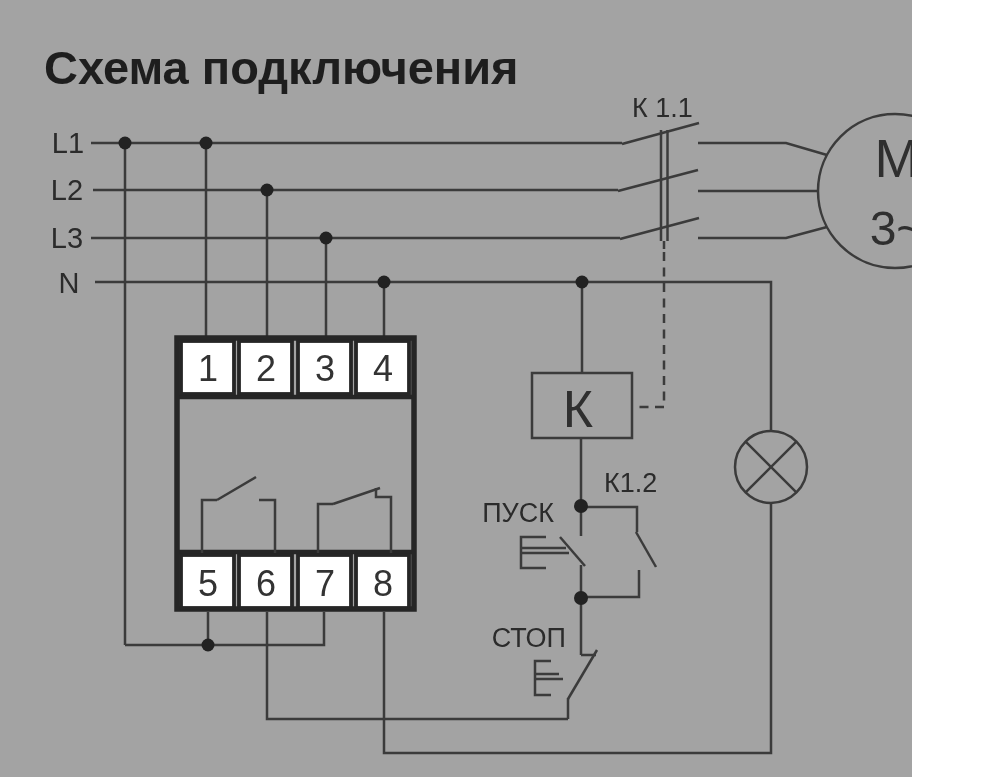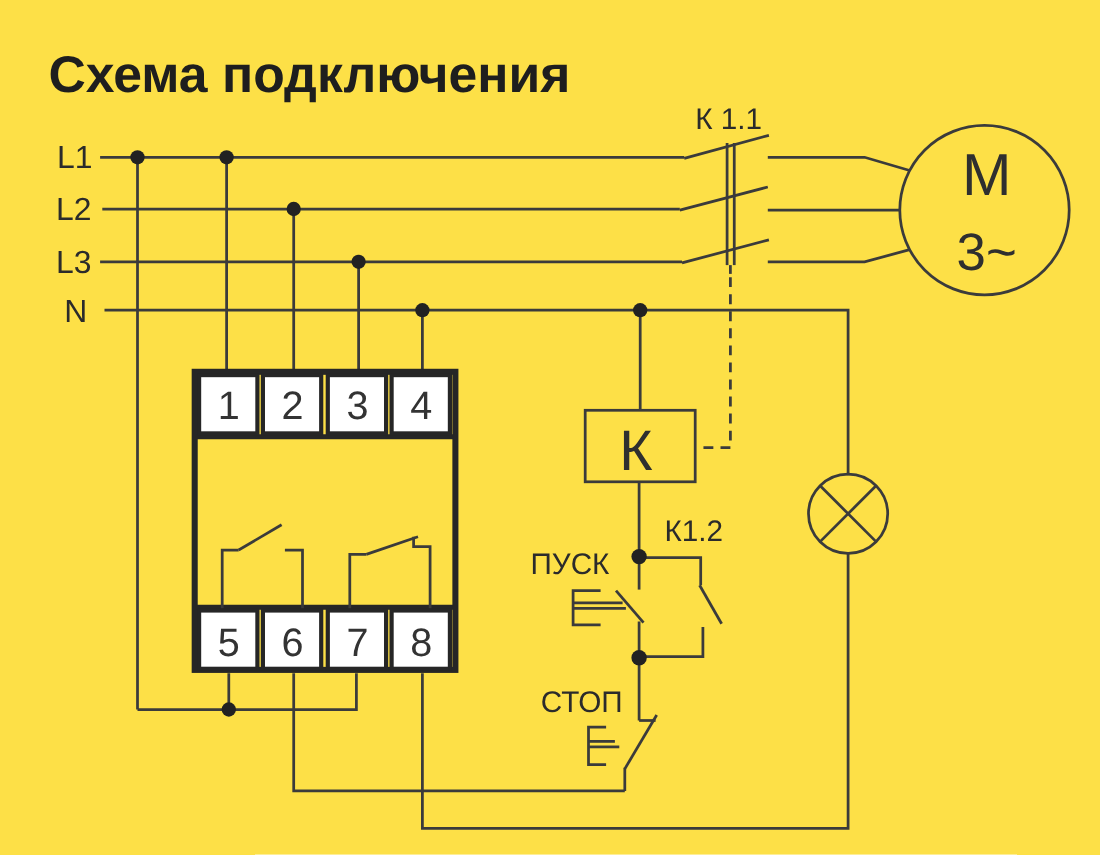--- a/index.html
+++ b/index.html
@@ -1,16 +1,16 @@
 <!DOCTYPE html>
 <html><head>
 <meta charset="utf-8">
 <style>
   html,body{margin:0;padding:0;background:#ffffff;}
-  .page{width:1000px;height:777px;background:#fde047;position:relative;overflow:hidden;
+  .page{width:912px;height:777px;background:#a3a3a3;position:relative;overflow:hidden;
         font-family:"Liberation Sans",sans-serif;text-align:right;}
   svg text{fill:#2b2b2b;font-family:"Liberation Sans",sans-serif;}
   .w{stroke:#3b3b3b;stroke-width:2.5;fill:none;}
   .wq{stroke:#3b3b3b;stroke-width:2.5;fill:none;stroke-linejoin:miter;}
   .dash{stroke:#3b3b3b;stroke-width:2.5;fill:none;stroke-dasharray:9 6.5;}
   .outer{stroke:#262626;stroke-width:5.5;fill:none;}
   .sep{stroke:#262626;stroke-width:4.5;fill:none;}
   .term{stroke:#262626;stroke-width:3.8;fill:#ffffff;}
   .dot{fill:#222222;stroke:none;}
   .ttl{font-size:47px;font-weight:bold;fill:#1e1e1e;letter-spacing:0px;}

